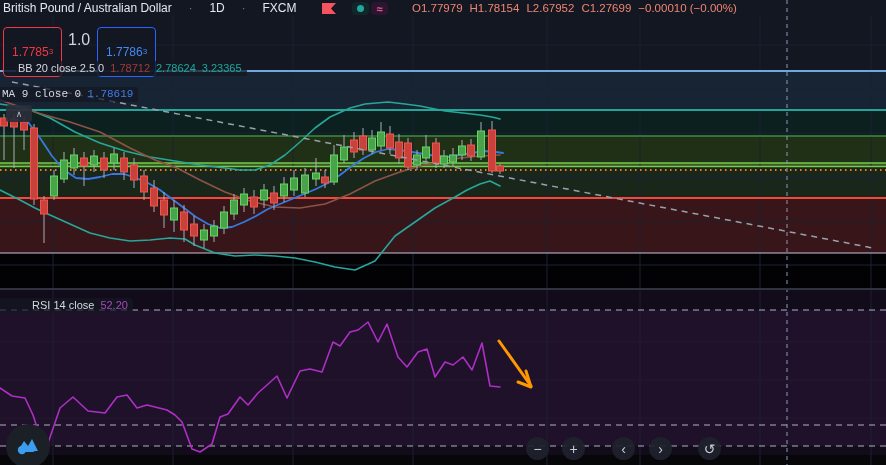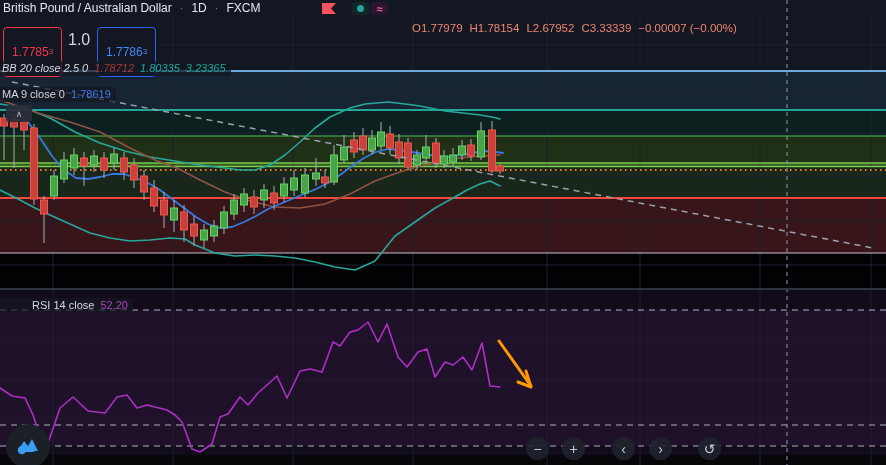--- a/index.html
+++ b/index.html
@@ -1,41 +1,41 @@
 <!DOCTYPE html>
 <html><head>
 <meta charset="utf-8">
 <style>
   html,body{margin:0;padding:0;background:#05060a;}
   #app{position:relative;width:886px;height:465px;background:#131722;overflow:hidden;
        font-family:"Liberation Sans", sans-serif;color:#d1d4dc;}
   .abs{position:absolute;}
   
-  .titlebar{left:3px;top:1px;height:14px;display:flex;align-items:center;gap:8px;
+  .titlebar{left:3px;top:1px;height:14px;display:flex;align-items:center;gap:17px;
             font-size:12px;color:#e4e7ee;white-space:nowrap;}
   .titlebar .dotsep{color:#787b86;font-size:11px;}
   .flag{left:322px;top:3px;width:14px;height:11px;}
   .chip{top:2px;width:17px;height:13px;border-radius:4px;display:flex;align-items:center;justify-content:center;}
   .chip.dot{left:352px;background:#10262a;}
   .chip.dot i{display:block;width:7px;height:7px;border-radius:50%;background:#26a69a;}
   .chip.approx{left:371px;background:#2c1530;color:#f06292;font-size:11px;font-weight:bold;}
   .ohlc{left:412px;top:2px;display:flex;gap:7px;font-size:11.5px;white-space:nowrap;}
   
   .qbox{top:27px;height:18px;border-radius:4px;background:rgba(19,23,34,.85);
         display:flex;align-items:center;justify-content:center;font-size:12px;padding:15px 8px;}
   .qbox.bid{left:3px;border:1.5px solid #f23645;color:#f23645;}
   .qbox.ask{left:97px;border:1.5px solid #2962ff;color:#4589f5;}
   .sup{font-size:8px;vertical-align:super;line-height:0;}
   .spread{left:68px;top:31px;font-size:16px;color:#d1d4dc;}
   
   .legend{display:flex;gap:6px;align-items:center;font-size:11px;
           background:rgba(19,23,34,.72);padding:1px 5px 2px 2px;border-radius:2px;white-space:nowrap;}
   .legend .lname{color:#d5d8e0;}
-  .legend-bb{left:0px;top:61px;font-style:italic;}
-  .legend-ma{left:0px;top:87px;}
+  .legend-bb{left:16px;top:61px;}
+  .legend-ma{left:0px;top:87px;font-family:Liberation Mono, monospace;}
   .legend-rsi{left:0px;top:298px;padding-left:32px;}
   
   .collapse-btn{left:6px;top:105px;width:26px;height:17px;border-radius:3px;background:rgba(42,46,57,.92);
                 display:flex;align-items:center;justify-content:center;color:#b2b5be;font-size:9px;cursor:pointer;}
   
   .tbtn{top:437px;width:23px;height:23px;border-radius:50%;background:rgba(30,34,45,.92);
         display:flex;align-items:center;justify-content:center;color:#c7cbd6;font-size:14px;cursor:pointer;}
   
   .tvlogo{left:6px;top:424px;width:44px;height:44px;border-radius:50%;background:#1b2026;
           display:flex;align-items:center;justify-content:center;cursor:pointer;}
@@ -213,42 +213,42 @@
     <path id="flag-path" d="M0,0 H14 L9,5.5 L14,11 H0 Z" fill="#f7525f"></path>
   </svg>
 
   <div class="abs chip dot">
     <i id="status-dot" style="background: rgb(38, 166, 154);"></i>
   </div>
   <div class="abs chip approx">
     <span>≈</span>
   </div>
 
-  <div class="abs ohlc" id="ohlc-row" style="color: rgb(239, 133, 114); margin-top: 20px;">
+  <div class="abs ohlc" id="ohlc-row" style="color: rgb(239, 133, 114);">
     <span><span>O</span><span>1.77979</span></span>
     <span><span>H</span><span>1.78154</span></span>
     <span><span>L</span><span>2.67952</span></span>
-    <span><span>C</span><span>3.33339</span></span>
-    <span>−0.00007 (−0.00%)</span>
+    <span><span>C</span><span>1.27699</span></span>
+    <span>−0.00010 (−0.00%)</span>
   </div>
 
   <div class="abs qbox bid">
     <span>1.7785</span>
       <span class="sup">3</span>
   </div>
   <div class="abs spread">1.0</div>
   <div class="abs qbox ask">
     <span>1.7786</span>
       <span class="sup">3</span>
   </div>
 
   <div class="abs legend legend-bb">
     <span class="lname">BB 20 close 2.5 0</span>
     <span style="color: rgb(163, 59, 56); text-align: center;">1.78712</span>
-    <span style="color: rgb(28, 169, 155);">1.80335</span>
+    <span style="color: rgb(28, 169, 155);">2.78624</span>
     <span style="color: rgb(28, 169, 155);">3.23365</span>
   </div>
   <div class="abs legend legend-ma">
     <span class="lname">MA 9 close 0</span>
     <span style="color: rgb(61, 125, 232);">1.78619</span>
   </div>
   <div class="abs legend legend-rsi">
     <span class="lname">RSI 14 close</span>
     <span style="color: rgb(171, 71, 188);">52.20</span>
   </div>

